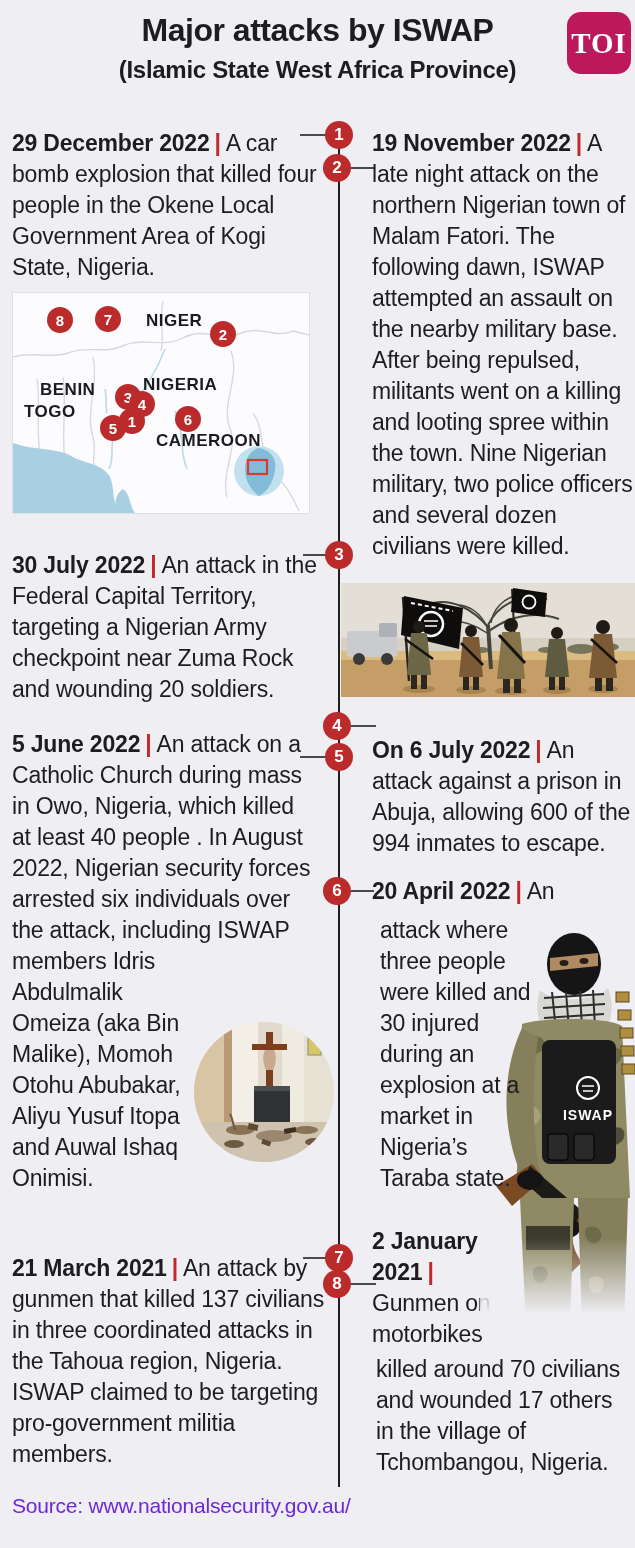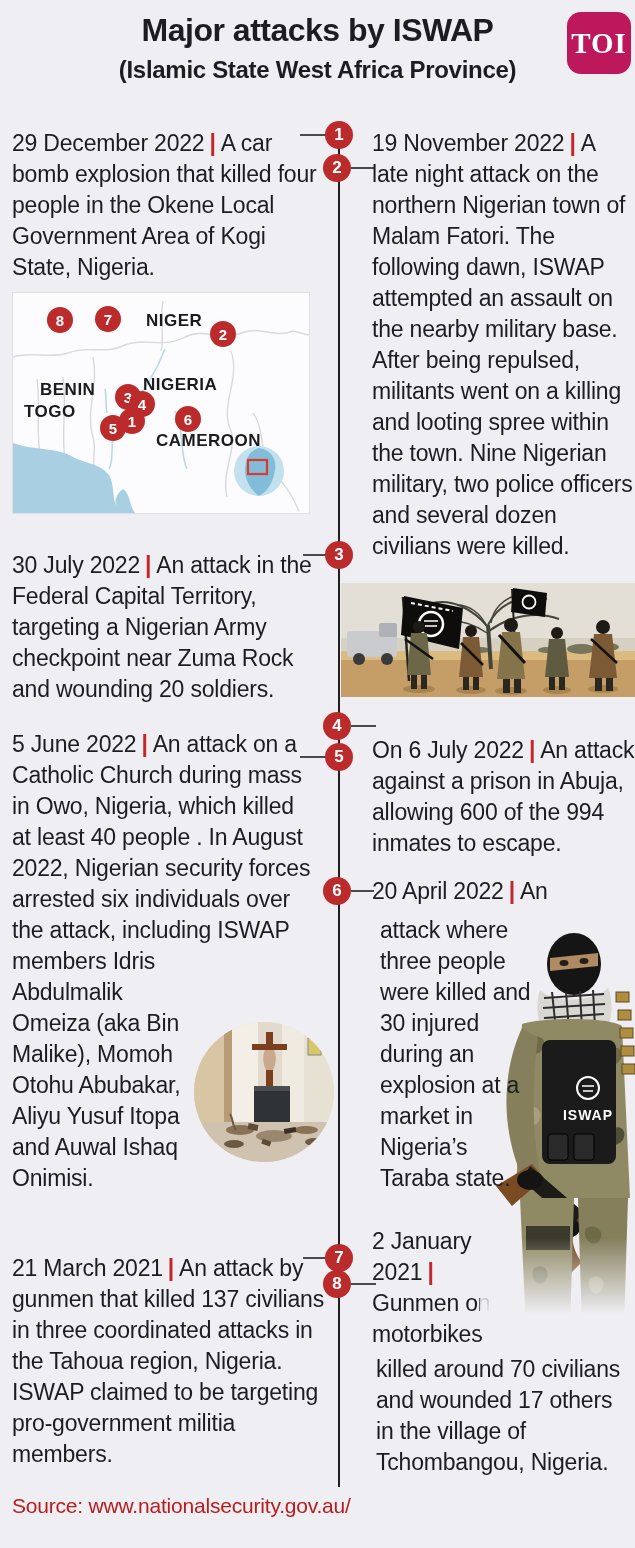--- a/index.html
+++ b/index.html
@@ -16,34 +16,34 @@
   .toi{position:absolute;left:567px;top:12px;width:64px;height:62px;border-radius:14px;
     background:#be185d;color:#fff;font-family:"Liberation Serif",serif;font-weight:700;
     font-size:29px;text-align:center;line-height:62px;letter-spacing:1px;}
   
   .tline{position:absolute;left:338px;top:135px;width:2px;height:1352px;background:#1f1f22;z-index:1;}
   .conn{position:absolute;height:2px;background:#4a4a4e;z-index:1;}
   .badge{position:absolute;width:28px;height:28px;border-radius:50%;background:#bc2b2b;
     color:#fff;font-weight:700;font-size:17px;text-align:center;line-height:28px;z-index:3;}
   
   .entry{position:absolute;font-size:23px;line-height:31px;letter-spacing:-0.2px;z-index:2;}
-  .date{font-weight:400;margin-top:40px;}
+  .date{font-weight:700;margin-top:40px;}
   .sep{color:#c4272b;font-weight:700;padding:0 5px;}
   .float-spacer{float:right;width:135px;height:180px;}
   
   .map{position:absolute;left:12px;top:292px;width:296px;height:220px;z-index:2;
     border:1px solid #e0dfe6;background:#fcfcfe;}
   .photo-militants{position:absolute;left:341px;top:583px;width:294px;height:114px;z-index:2;}
   .photo-church{position:absolute;left:194px;top:1022px;width:140px;height:140px;border-radius:50%;
     overflow:hidden;z-index:2;}
   .photo-soldier{position:absolute;left:490px;top:928px;width:145px;height:402px;z-index:1;}
   .soldier-fade{position:absolute;left:480px;top:1238px;width:155px;height:95px;z-index:2;
     background:linear-gradient(to bottom, rgba(239,238,243,0) 0%, #efeef3 80%);}
   
-  .source{position:absolute;left:12px;top:1494px;font-size:21px;color:#b91c1c;letter-spacing:-0.2px;z-index:2;}
+  .source{position:absolute;left:12px;top:1494px;font-size:21px;color:#6d28d9;letter-spacing:-0.2px;z-index:2;}
 </style>
 </head>
 <body>
 
 <div class="canvas">
 
   <div class="title">Major attacks by ISWAP</div>
   <div class="subtitle">(Islamic State West Africa Province)</div>
   <div class="toi">TOI</div>
 

